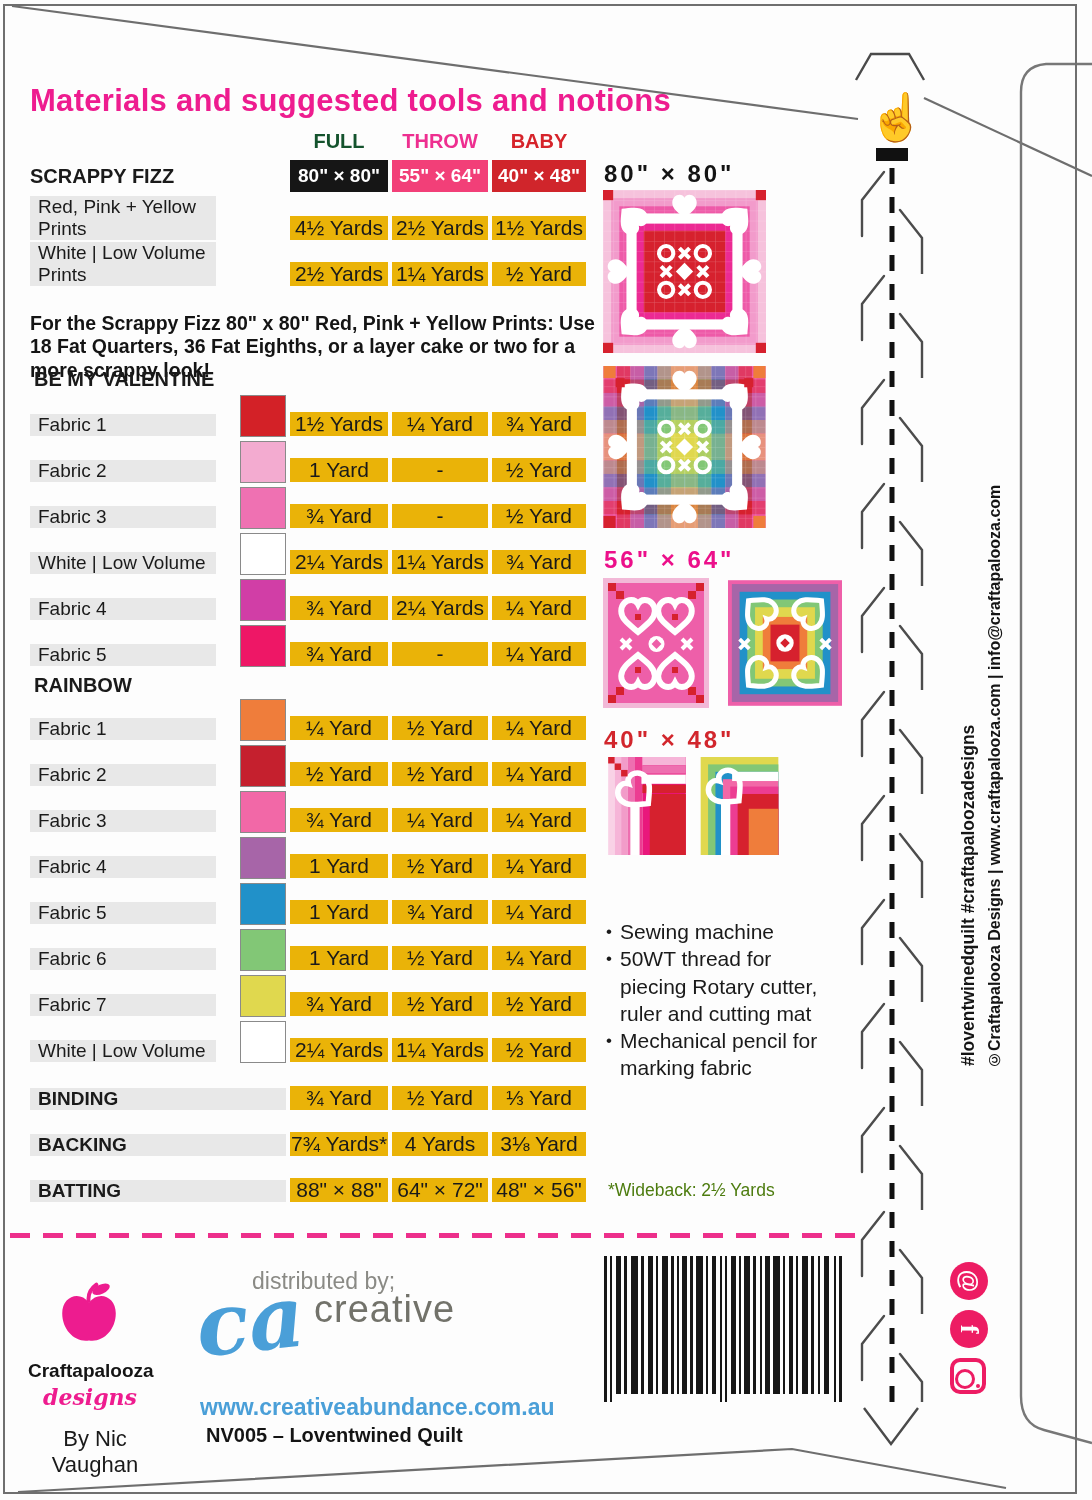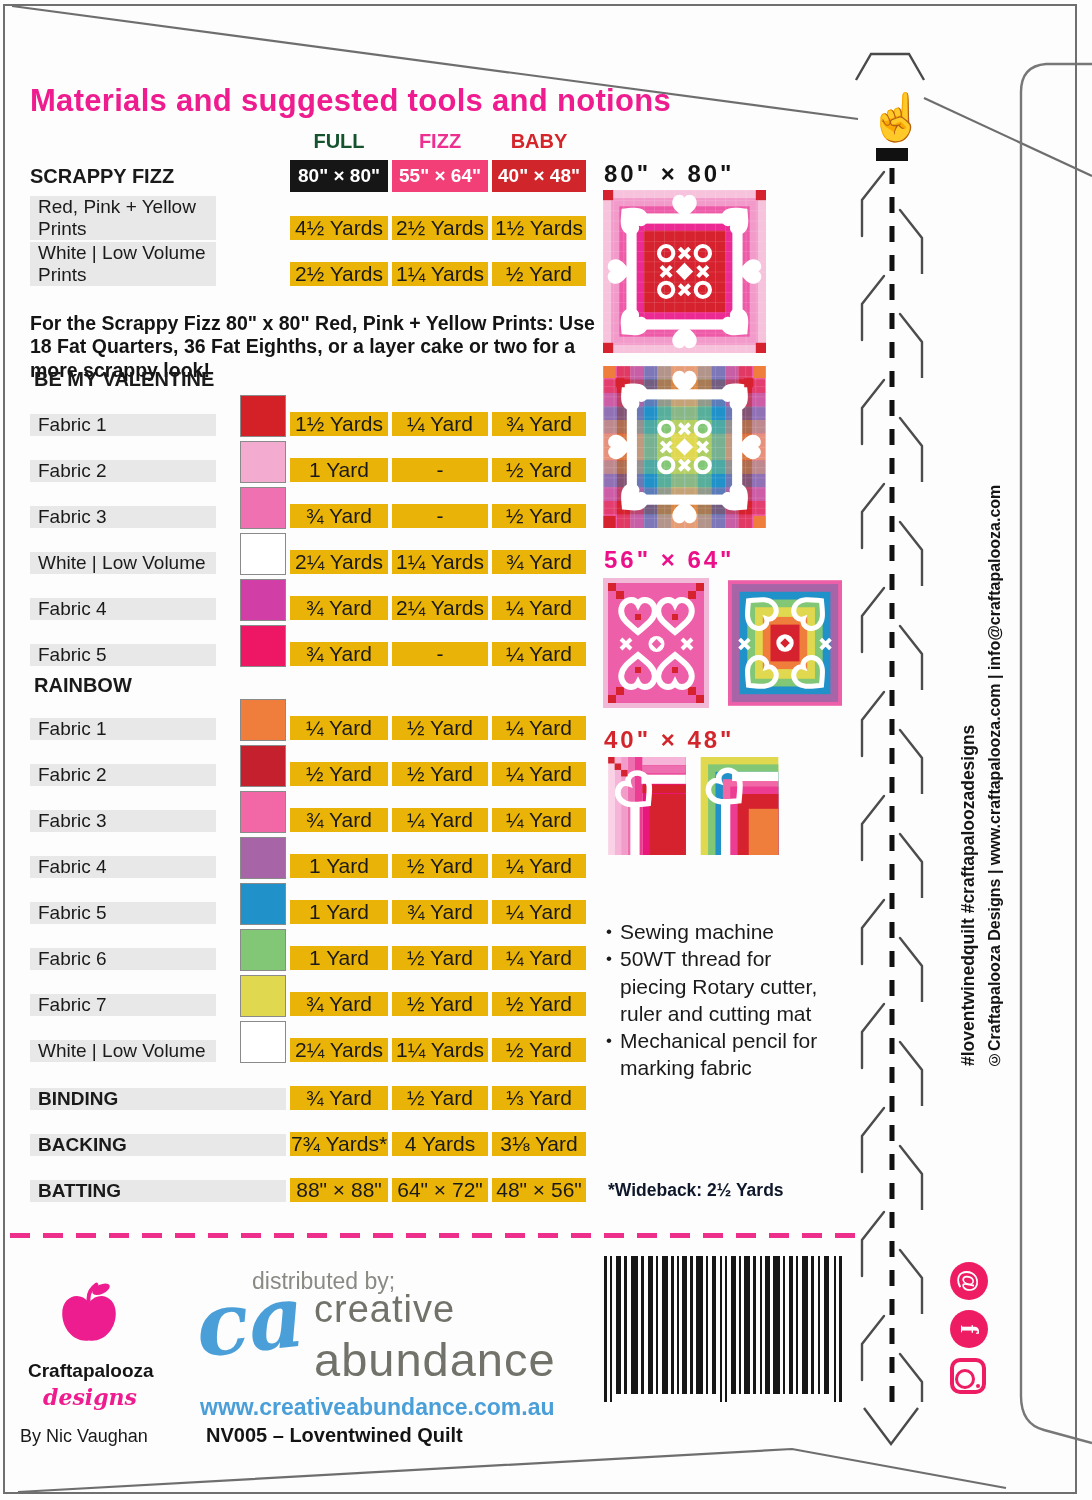--- a/index.html
+++ b/index.html
@@ -46,31 +46,31 @@
   
   .qlabel{position:absolute;font-size:24px;font-weight:800;letter-spacing:3px;}
   .qlabel.l80{left:604px;top:160px;color:#141414;}
   .qlabel.l56{left:604px;top:546px;color:#ec0f8a;}
   .qlabel.l40{left:604px;top:726px;color:#d2262c;}
   .qsvg{position:absolute;}
 
   .tools{position:absolute;left:606px;top:918px;width:220px;font-size:21px;line-height:1.3;}
   .tools .ti{display:flex;gap:8px;}
   .tools .b{flex:0 0 auto;font-size:17px;line-height:1.6;}
-  .wideback{position:absolute;left:608px;top:1180px;font-size:17.5px;font-weight:700;color:#0f172a;}
+  .wideback{position:absolute;left:608px;top:1180px;font-size:17.5px;font-weight:400;color:#4d7c0f;}
 
   .dashline{position:absolute;left:10px;top:1233px;width:846px;height:5px;
       background:repeating-linear-gradient(90deg,#ed2f8b 0 20px,transparent 20px 33px);}
 
   
   .brandtxt{position:absolute;left:28px;width:124px;text-align:center;}
   .brand-name{top:1360px;font-weight:700;font-size:19px;color:#141414;}
   .brand-sub{top:1384px;font-family:"DejaVu Serif",serif;font-style:italic;font-weight:700;
       font-size:22px;color:#ee1c8f;}
-  .byline{position:absolute;left:20px;top:1426px;width:150px;text-align:left;font-size:18px;}
+  .byline{position:absolute;left:20px;top:1426px;width:150px;text-align:center;font-size:22px;}
   .distby{position:absolute;left:252px;top:1268px;font-size:23px;color:#8a8a85;}
   .camark{position:absolute;left:196px;top:1278px;font-family:"DejaVu Serif",serif;
       font-style:italic;font-weight:700;font-size:86px;color:#4a9fd8;transform:rotate(-6deg);line-height:1;}
   .ca1{position:absolute;left:314px;top:1290px;font-size:38px;color:#72726a;line-height:1;letter-spacing:1px;}
   .ca2{position:absolute;left:314px;top:1336px;font-size:47px;color:#72726a;line-height:1;letter-spacing:1px;}
   .caurl{position:absolute;left:200px;top:1394px;font-size:23px;font-weight:700;color:#4a9fd8;}
   .prodcode{position:absolute;left:206px;top:1424px;font-size:20px;font-weight:700;color:#141414;}
   .bardigits{position:absolute;left:600px;top:1400px;width:248px;text-align:center;
       font-family:"Liberation Mono",monospace;font-size:23px;letter-spacing:3px;color:#141414;}
 
@@ -124,21 +124,21 @@
   <div class="sheet-border"></div>
   <div class="hand">☝</div>
   <div class="cuff"></div>
 
   <h1 class="title">Materials and suggested tools and notions</h1>
 
   <div class="colheads">
     <div class="sp1"></div>
       <div class="sp2"></div>
     <div class="h full">FULL</div>
-    <div class="h throw">FIZZ</div>
+    <div class="h throw">THROW</div>
     <div class="h baby">BABY</div>
   </div>
 
   <div class="scrappy">
     <div class="lab">SCRAPPY FIZZ</div>
     <div class="sp"></div>
     <div class="sizebox full">80" × 80"</div>
     <div class="sizebox throw">55" × 64"</div>
     <div class="sizebox baby">40" × 48"</div>
   </div>
@@ -501,21 +501,20 @@
     <path d="M42 24 C 41 15 45 8 52 3" stroke="#ed1c8f" stroke-width="5" fill="none" stroke-linecap="round"></path>
     <ellipse cx="58" cy="9" rx="12" ry="6" fill="#ed1c8f" transform="rotate(-25 58 9)"></ellipse>
   </svg>
   <div class="brandtxt brand-name" style="position:absolute">Craftapalooza</div>
   <div class="brandtxt brand-sub" style="position:absolute">designs</div>
   <div class="byline">By Nic Vaughan</div>
 
   <div class="distby">distributed by;</div>
   <div class="camark">ca</div>
   <div class="ca1">creative</div>
-  <div class="ca2">abundance</div>
   <div class="caurl">www.creativeabundance.com.au</div>
   <div class="prodcode">NV005 – Loventwined Quilt</div>
 
   <svg class="qsvg" style="left:604px;top:1256px" width="240" height="146" viewBox="0 0 240 146">
     <g fill="#161616">
       <rect x="0" width="3" height="146"></rect>
         <rect x="6" width="2" height="146"></rect>
       <rect x="12" width="5" height="138"></rect>
         <rect x="20" width="3" height="138"></rect>
         <rect x="27" width="7" height="138"></rect>

